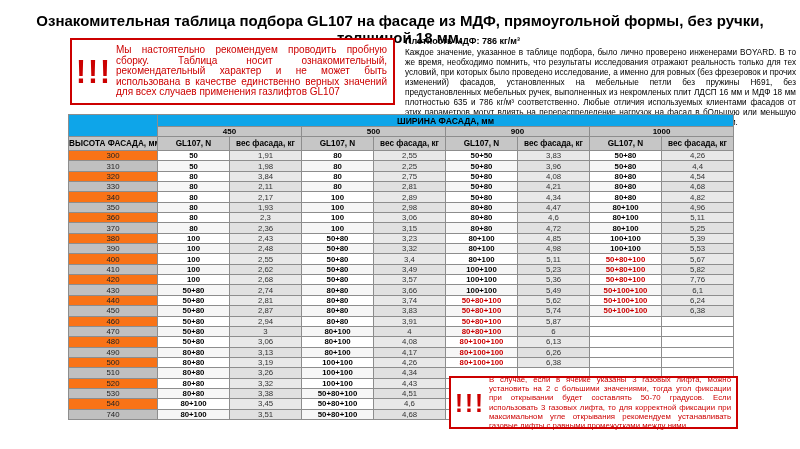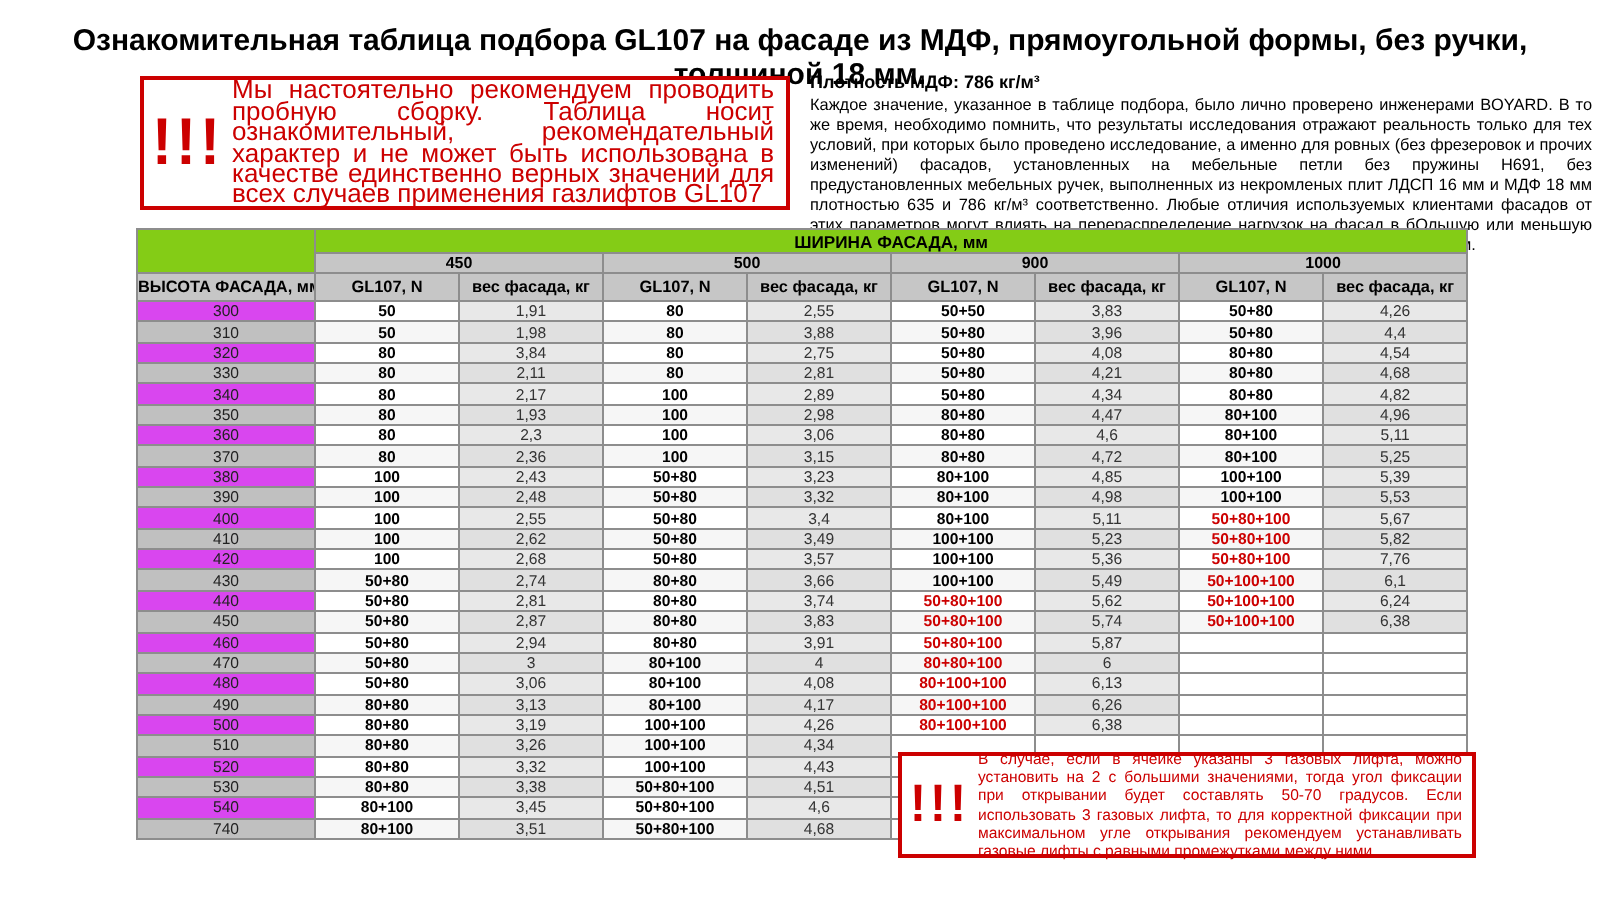--- a/index.html
+++ b/index.html
@@ -3,35 +3,35 @@
 <meta charset="utf-8">
 <style>
   html,body{margin:0;padding:0;background:#ffffff;}
   body{width:800px;height:449px;position:relative;font-family:"Liberation Sans","DejaVu Sans",sans-serif;color:#000;overflow:hidden;}
 
   .title{position:absolute;top:12px;left:0;width:800px;text-align:center;font-size:15px;font-weight:bold;letter-spacing:0;}
 
   
   .warn1{position:absolute;left:70px;top:38px;width:321px;height:63px;border:2px solid #cc0000;display:flex;align-items:center;background:#fff;}
   .warn-icon{flex:0 0 44px;text-align:center;color:#cc0000;font-weight:bold;font-size:30px;letter-spacing:2px;line-height:1;transform:scaleY(1.1);}
-  .warn1 .warn-text{flex:1;color:#cc0000;font-size:13px;line-height:10.4px;text-align:justify;padding:3px 6px 3px 0;}
+  .warn1 .warn-text{flex:1;color:#cc0000;font-size:10px;line-height:10.4px;text-align:justify;padding:3px 6px 3px 0;}
 
   
   .density{position:absolute;left:405px;top:36px;width:391px;font-size:9px;font-weight:bold;}
   .paragraph{position:absolute;left:405px;top:48px;width:391px;font-size:8.2px;line-height:10px;text-align:justify;}
 
   
   table.main{position:absolute;left:68px;top:114px;width:665px;border-collapse:collapse;table-layout:fixed;}
   table.main td{padding:0;text-align:center;vertical-align:middle;border:1px solid #8d8d8d;overflow:hidden;white-space:nowrap;}
-  tr.hr1 td{height:11px;background:#84cc16;font-weight:bold;font-size:8.6px;}
+  tr.hr1 td{height:11px;background:#0ea5e9;font-weight:bold;font-size:8.6px;}
   tr.hr2 td{height:6px;background:#c6c6c6;font-weight:bold;font-size:8px;}
   tr.hr3 td{height:13px;background:#c6c6c6;font-weight:bold;font-size:8.2px;}
   td.corner{background:#ffffff;}
   tr.data td{height:9.35px;font-size:7.8px;}
-  td.hcol{background:#d946ef;color:#222;}
+  td.hcol{background:#f97316;color:#222;}
   td.gl{background:#ffffff;font-weight:bold;}
   td.w{background:#e8e8e8;color:#333;}
   tr.data:nth-child(even) td.gl{background:#f6f6f6;}
   tr.data:nth-child(even) td.w{background:#e0e0e0;}
   tr.data:nth-child(even) td.hcol{background:#c0c0c0;}
   td.red{color:#cc0000;border:2px solid #cc0000;}
   td.none{border:none;background:transparent;}
 
   
   .warn2{position:absolute;left:449px;top:376px;width:285px;height:49px;border:2px solid #cc0000;background:#fff;display:flex;align-items:center;z-index:5;}
@@ -96,21 +96,21 @@
         <td class="gl">50+50</td>
         <td class="w">3,83</td>
         <td class="gl">50+80</td>
         <td class="w">4,26</td>
       </tr>
       <tr class="data">
         <td class="hcol">310</td>
         <td class="gl">50</td>
         <td class="w">1,98</td>
         <td class="gl">80</td>
-        <td class="w">3,88</td>
+        <td class="w">2,25</td>
         <td class="gl">50+80</td>
         <td class="w">3,96</td>
         <td class="gl">50+80</td>
         <td class="w">4,4</td>
       </tr>
       <tr class="data">
         <td class="hcol">320</td>
         <td class="gl">80</td>
         <td class="w">3,84</td>
         <td class="gl">80</td>

